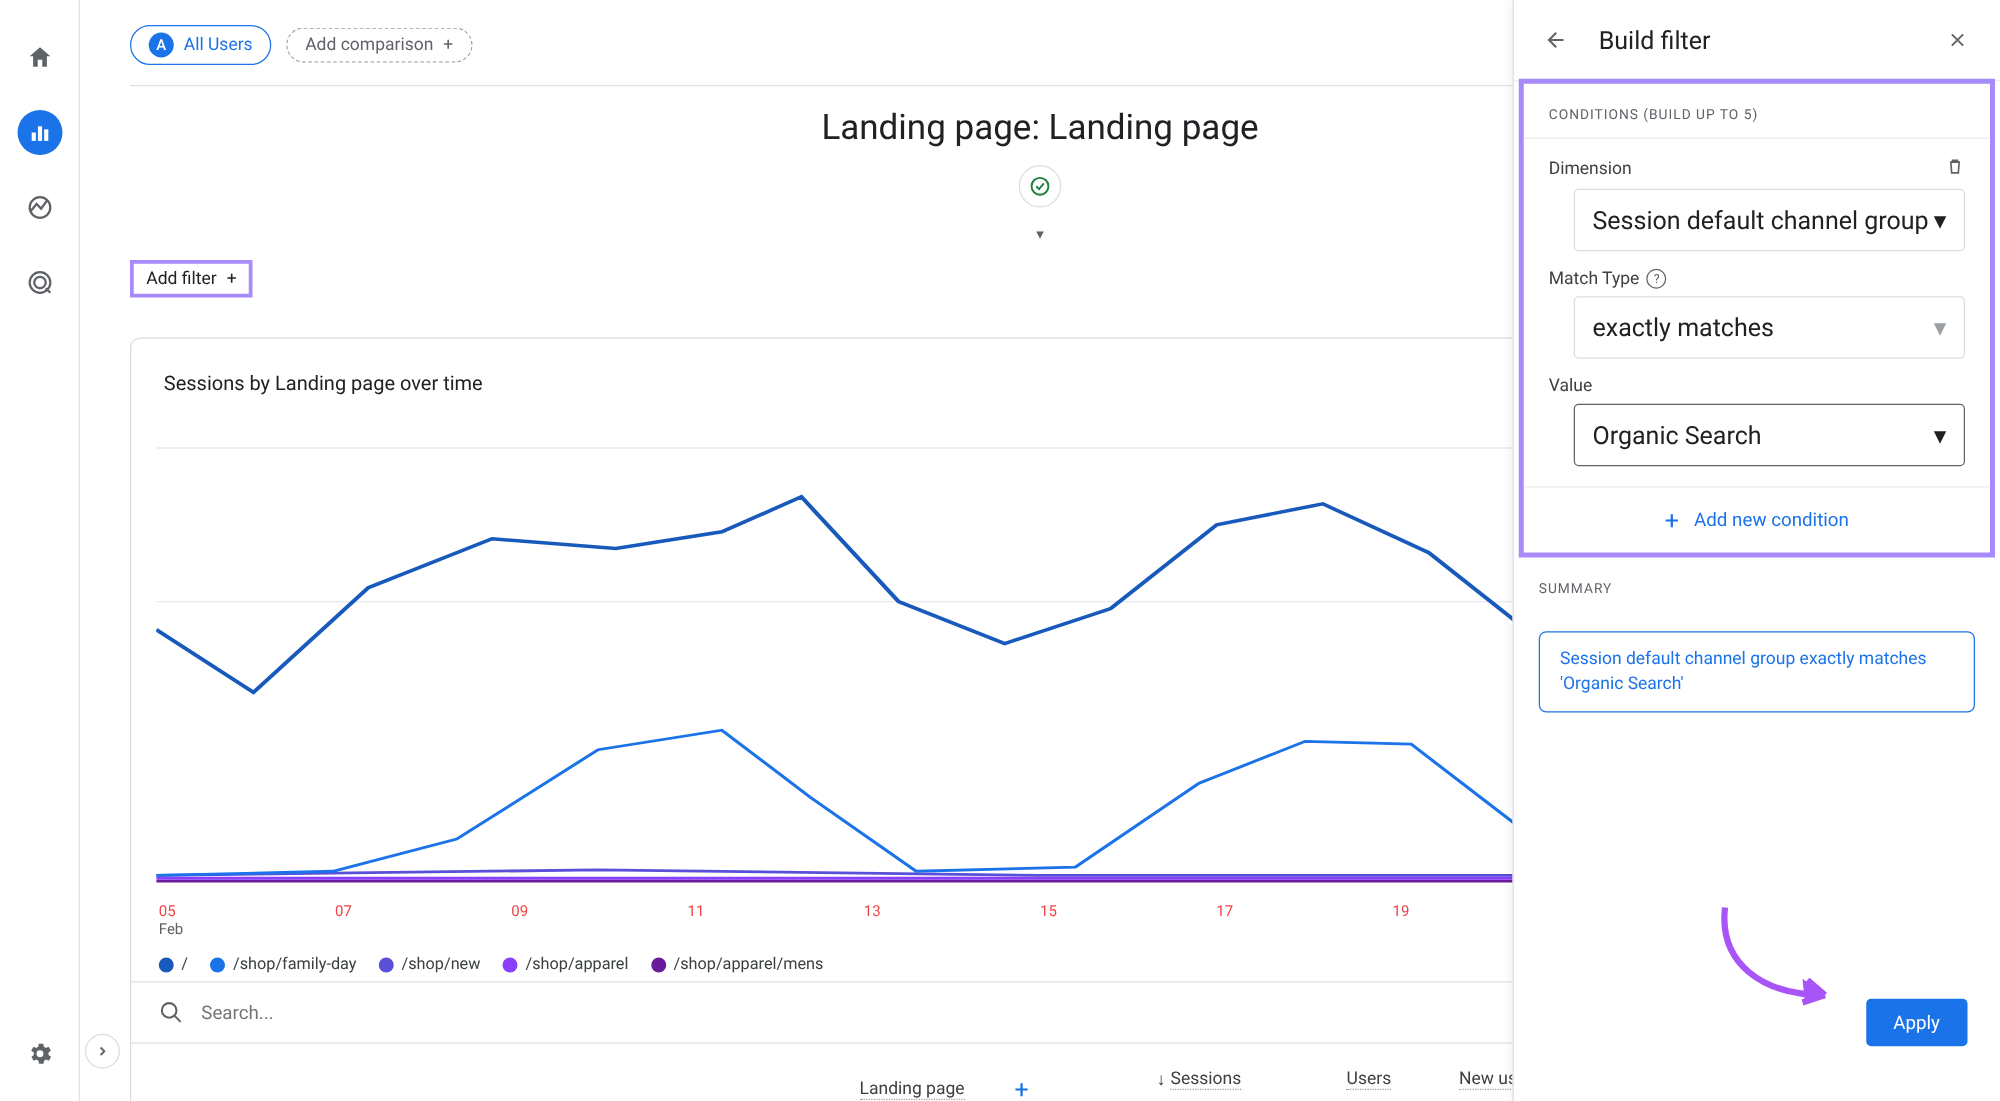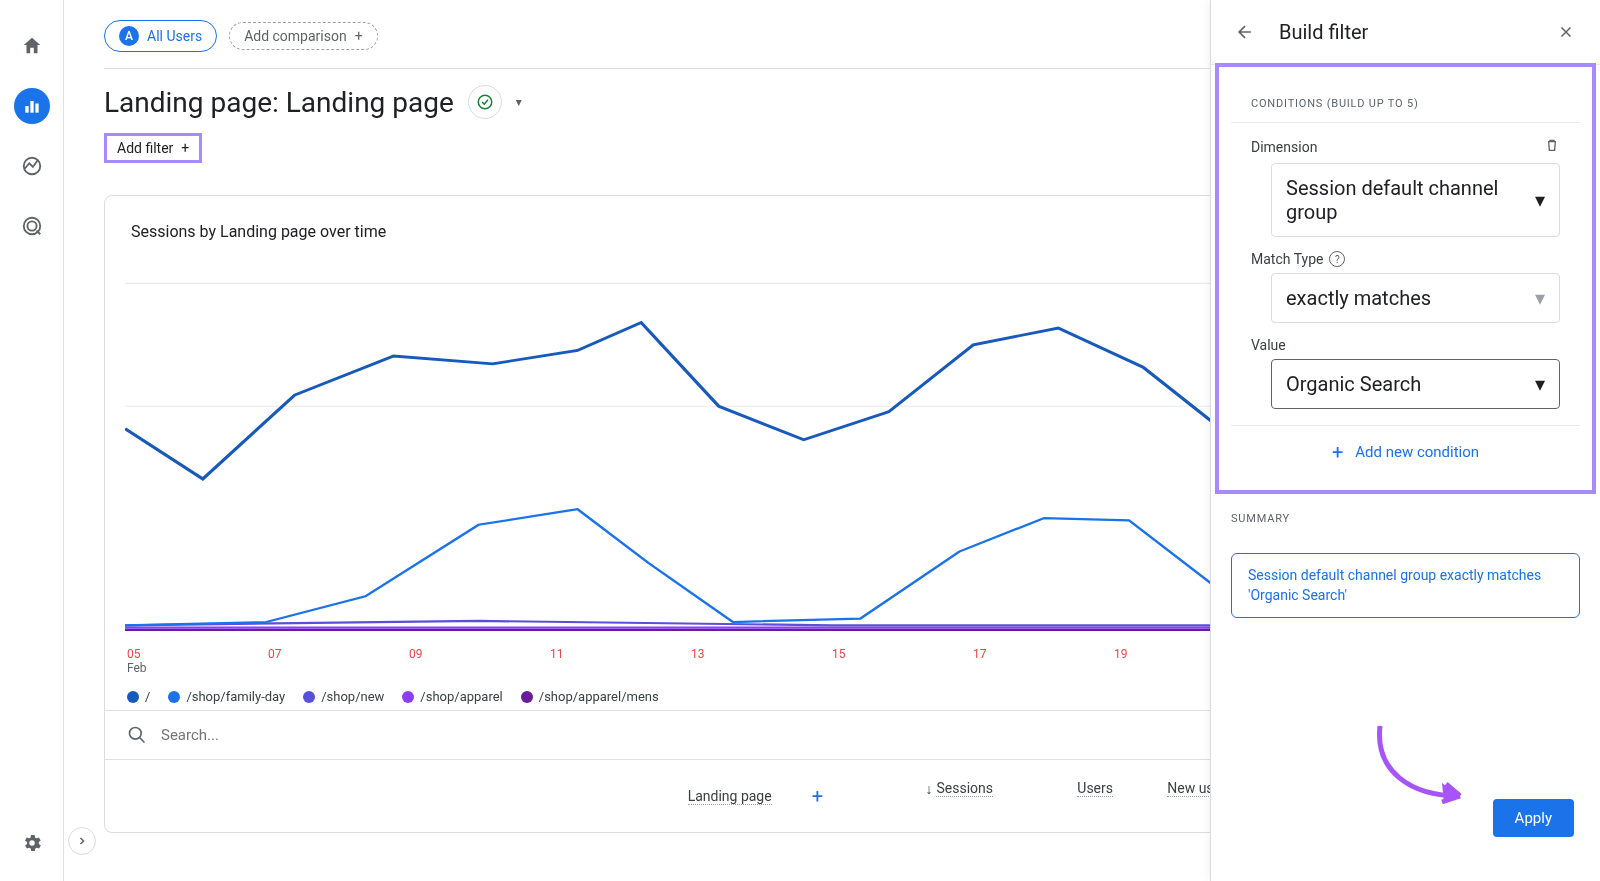--- a/index.html
+++ b/index.html
@@ -15,21 +15,21 @@
 
 .main { position: absolute; left: 64px; top: 0; right: 0; bottom: 0; padding: 20px 40px; }
 .pill-row { display:flex; gap:12px; align-items:center; }
 .pill { display:inline-flex; align-items:center; gap:8px; border-radius:20px; padding:5px 14px; font-size:14px; cursor:pointer; }
 .pill.all-users { border:1px solid #1a73e8; color:#1a73e8; }
 .pill.all-users .badge-a { width:20px; height:20px; border-radius:50%; background:#1a73e8; color:#fff; display:flex; align-items:center; justify-content:center; font-size:12px; font-weight:500; }
 .pill.compare { border:1px dashed #9aa0a6; color:#5f6368; }
 
 .hr { height:1px; background:#e0e0e0; margin:16px 0; }
 
-.title-row { display:flex; align-items:center; gap:14px; margin-bottom:14px; }
+.title-row { display:flex; align-items:center; gap:14px; margin-bottom:14px;flex-direction:column; }
 .title-row h1 { font-size:28px; font-weight:400; color:#202124; }
 .check-badge { width:34px; height:34px; border:1px solid #dadce0; border-radius:50%; display:flex; align-items:center; justify-content:center; color:#188038; }
 .chev-down { color:#5f6368; font-size:12px; }
 
 .add-filter { display:inline-flex; align-items:center; gap:8px; border:3px solid #a78bfa; padding:4px 10px; font-size:14px; color:#202124; cursor:pointer; }
 
 .chart-card { border:1px solid #dadce0; border-radius:8px; margin-top:32px; }
 .chart-title { padding:26px 26px 0 26px; font-size:16px; color:#202124; }
 .chart-area { position:relative; height:380px; margin:20px 20px 0 20px; }
 .chart-area svg { width:100%; height:100%; }
@@ -49,21 +49,21 @@
 .th .sort { display:inline-flex; align-items:center; gap:4px; }
 .plus-circle { color:#1a73e8; font-size:20px; }
 .sub { color:#5f6368; font-size:13px; }
 
 
 .panel { position:absolute; right:0; top:0; width:390px; height:100%; background:#fff; border-left:1px solid #dadce0; box-shadow:-2px 0 8px rgba(0,0,0,.05); }
 .panel-head { display:flex; align-items:center; padding:18px 20px; gap:20px; border-bottom:1px solid #e8eaed; }
 .panel-head h2 { font-size:20px; font-weight:400; color:#202124; flex:1; }
 .icon-btn { width:28px; height:28px; display:flex; align-items:center; justify-content:center; color:#5f6368; cursor:pointer; }
 
-.conditions-wrap { border:4px solid #a78bfa; margin:-2px 4px 0 4px; padding:12px; }
+.conditions-wrap { border:4px solid #a78bfa; margin:-2px 4px 0 4px; padding:0; }
 .section-label { font-size:11px; letter-spacing:.8px; color:#5f6368; padding:18px 20px 12px 20px; }
 .cond-block { padding:0 20px 16px 20px; border-top:1px solid #e8eaed; }
 .field-row { margin-top:14px; }
 .field-top { display:flex; align-items:center; margin-bottom:6px; }
 .field-label { font-size:14px; color:#3c4043; flex:1; display:flex; align-items:center; gap:6px; }
 .del-icon { color:#5f6368; cursor:pointer; }
 .select { border:1px solid #dadce0; border-radius:4px; padding:12px 14px; display:flex; align-items:center; justify-content:space-between; font-size:20px; color:#202124; cursor:pointer;margin-left:20px; }
 .select.dark-border { border:1.5px solid #5f6368; }
 .add-cond { display:flex; align-items:center; justify-content:center; gap:12px; padding:14px; color:#1a73e8; font-size:15px; cursor:pointer; border-top:1px solid #e8eaed; }
 

